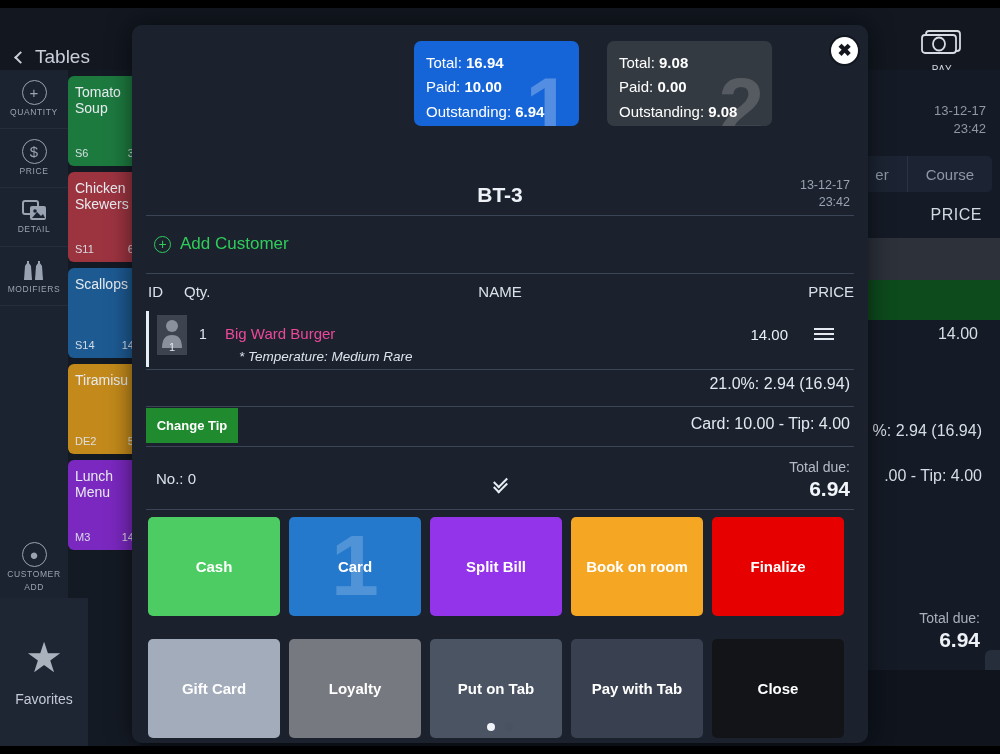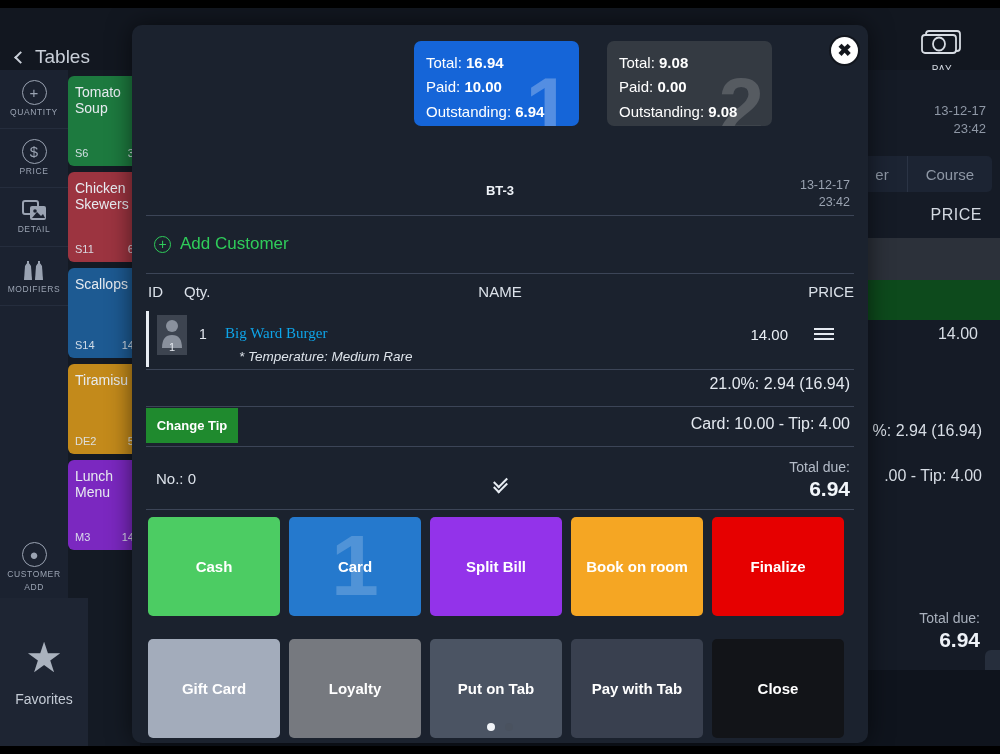--- a/index.html
+++ b/index.html
@@ -189,21 +189,21 @@
   .cust-card .bignum {
     position: absolute; right: 8px; bottom: -22px;
     font-size: 82px; font-weight: bold; line-height: 1;
   }
   .cust-card.active .bignum { color: rgba(255,255,255,.27); }
   .cust-card.idle   .bignum { color: rgba(255,255,255,.17); }
 
   
   .bill-title {
     position: absolute; left: 0; top: 158px; width: 736px;
-    text-align: center; color: #eef2f7; font-size: 13px; font-weight: bold;
+    text-align: center; color: #eef2f7; font-size: 21px; font-weight: bold;
   }
   .bill-datetime {
     position: absolute; right: 18px; top: 152px;
     text-align: right; color: #9aa3b1; font-size: 12.5px; line-height: 1.35;
   }
   .hr {
     position: absolute; left: 14px; width: 708px; height: 1px; background: #3c4557;
   }
   .add-customer {
     position: absolute; left: 22px; top: 209px;
@@ -235,21 +235,21 @@
     width: 30px; height: 40px;
     background: #3d4450;
     display:flex; align-items:flex-end; justify-content:center;
   }
   .avatar-chip .pfig {
     position: absolute; left: 50%; top: 3px; transform: translateX(-50%);
     width: 22px; height: 30px;
   }
   .avatar-chip .pnum { font-size: 11px; color: #e3e8ef; padding-bottom: 2px; position: relative; z-index: 2;}
   .item-qty  { position: absolute; left: 50px; top: 15px; color: #e3e8ef; font-size: 14px; }
-  .item-name { position: absolute; left: 76px; top: 14px; color: #0ea5e9; font-size: 15px; font-family: Liberation Serif, serif; }
+  .item-name { position: absolute; left: 76px; top: 14px; color: #ec4899; font-size: 15px; }
   .item-mod  { position: absolute; left: 90px; top: 38px; color: #dde3ea; font-size: 13.5px; font-style: italic; }
   .item-price{ position: absolute; right: 66px; top: 15px; color: #e9eef4; font-size: 15px; }
   .item-menu { position: absolute; right: 20px; top: 14px; width: 20px; }
   .item-menu span { display: block; height: 2px; background: #e4e9f0; margin: 3px 0; }
 
   .tip-pct {
     position: absolute; right: 18px; top: 350px; color: #e4e9f0; font-size: 16px; margin-left: 32px;
   }
   .change-tip {
     position: absolute; left: 14px; top: 383px;

